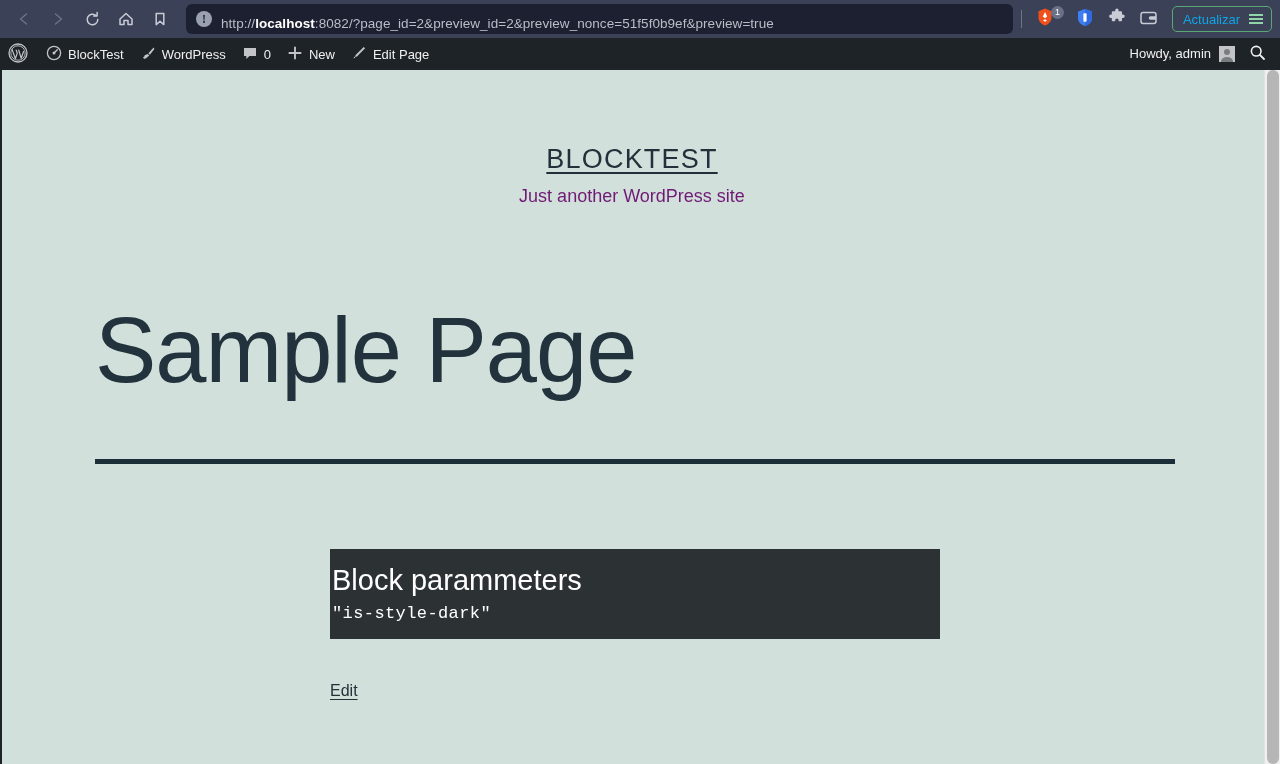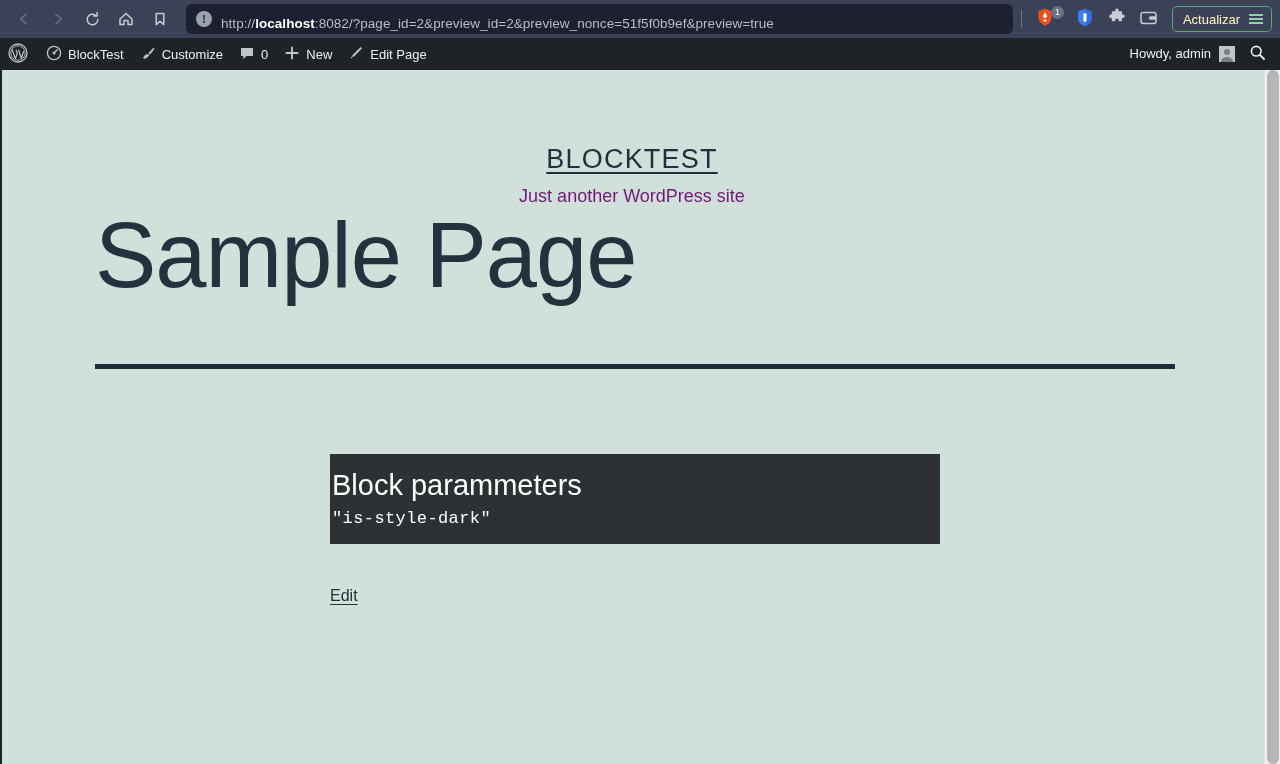--- a/index.html
+++ b/index.html
@@ -114,21 +114,21 @@
     align-items: center;
     gap: 9px;
     border: 1px solid #5ba778;
     border-radius: 5px;
     padding: 3px 8px 3px 10px;
     height: 26px;
     margin-left: 6px;
   }
   .update-btn .lbl {
     font-size: 13px;
-    color: #fef9c3;
+    color: #0ea5e9;
     white-space: nowrap;
   }
   .hamburger { display: flex; flex-direction: column; gap: 2.5px; }
   .hamburger i { display: block; width: 14px; height: 1.6px; background: #8fd6a6; }
 
   
   .wp-adminbar {
     position: absolute;
     top: 38px; left: 0;
     width: 1280px;
@@ -208,20 +208,21 @@
     text-underline-offset: 4px;
     display: inline-block;
   }
   .site-tagline {
     margin-top: 11px;
     font-size: 18px;
     color: #701a75;
     font-weight: normal;
   }
   .content-wrap {
+    margin-top: 95px;
     padding-left: 93px;
     padding-right: 89px;
   }
   .page-title {
     font-size: 92px;
     line-height: 1.05;
     font-weight: 300;
     color: #22333d;
     letter-spacing: -1px;
   }
@@ -408,21 +409,21 @@
       <span>BlockTest</span>
     </div>
 
     <div class="ab-item">
       <span>
         <svg width="16" height="16" viewBox="0 0 16 16">
           <path d="M13.6 2.4 L8.4 8.3 L9.9 9.8 L14.4 3.9 Z" fill="#c3c4c7"></path>
           <path d="M7.8 8.9 L9.3 10.4 L6.1 13.3 C5 14.2 3.3 13.6 3 12.2 C4.2 12.2 4.6 11.3 4.6 10.3 Z" fill="#c3c4c7"></path>
         </svg>
       </span>
-      <span>Customize</span>
+      <span>WordPress</span>
     </div>
 
     <div class="ab-item">
       <span>
         <svg width="16" height="16" viewBox="0 0 16 16">
           <path d="M2 3 L14 3 L14 11 L7.5 11 L4.3 14 L4.3 11 L2 11 Z" fill="#c3c4c7"></path>
         </svg>
       </span>
       <span>0</span>
     </div>

